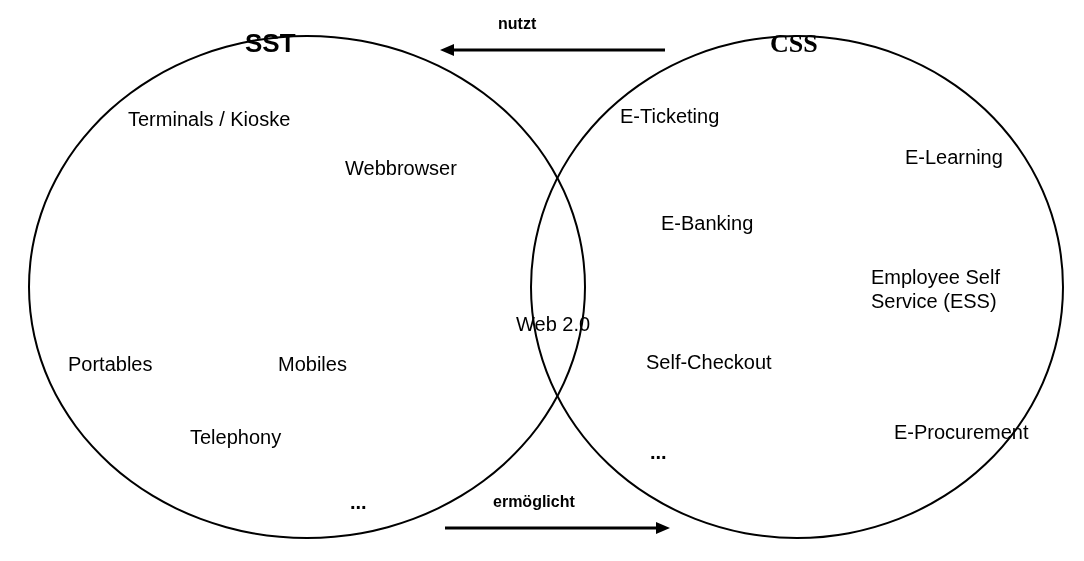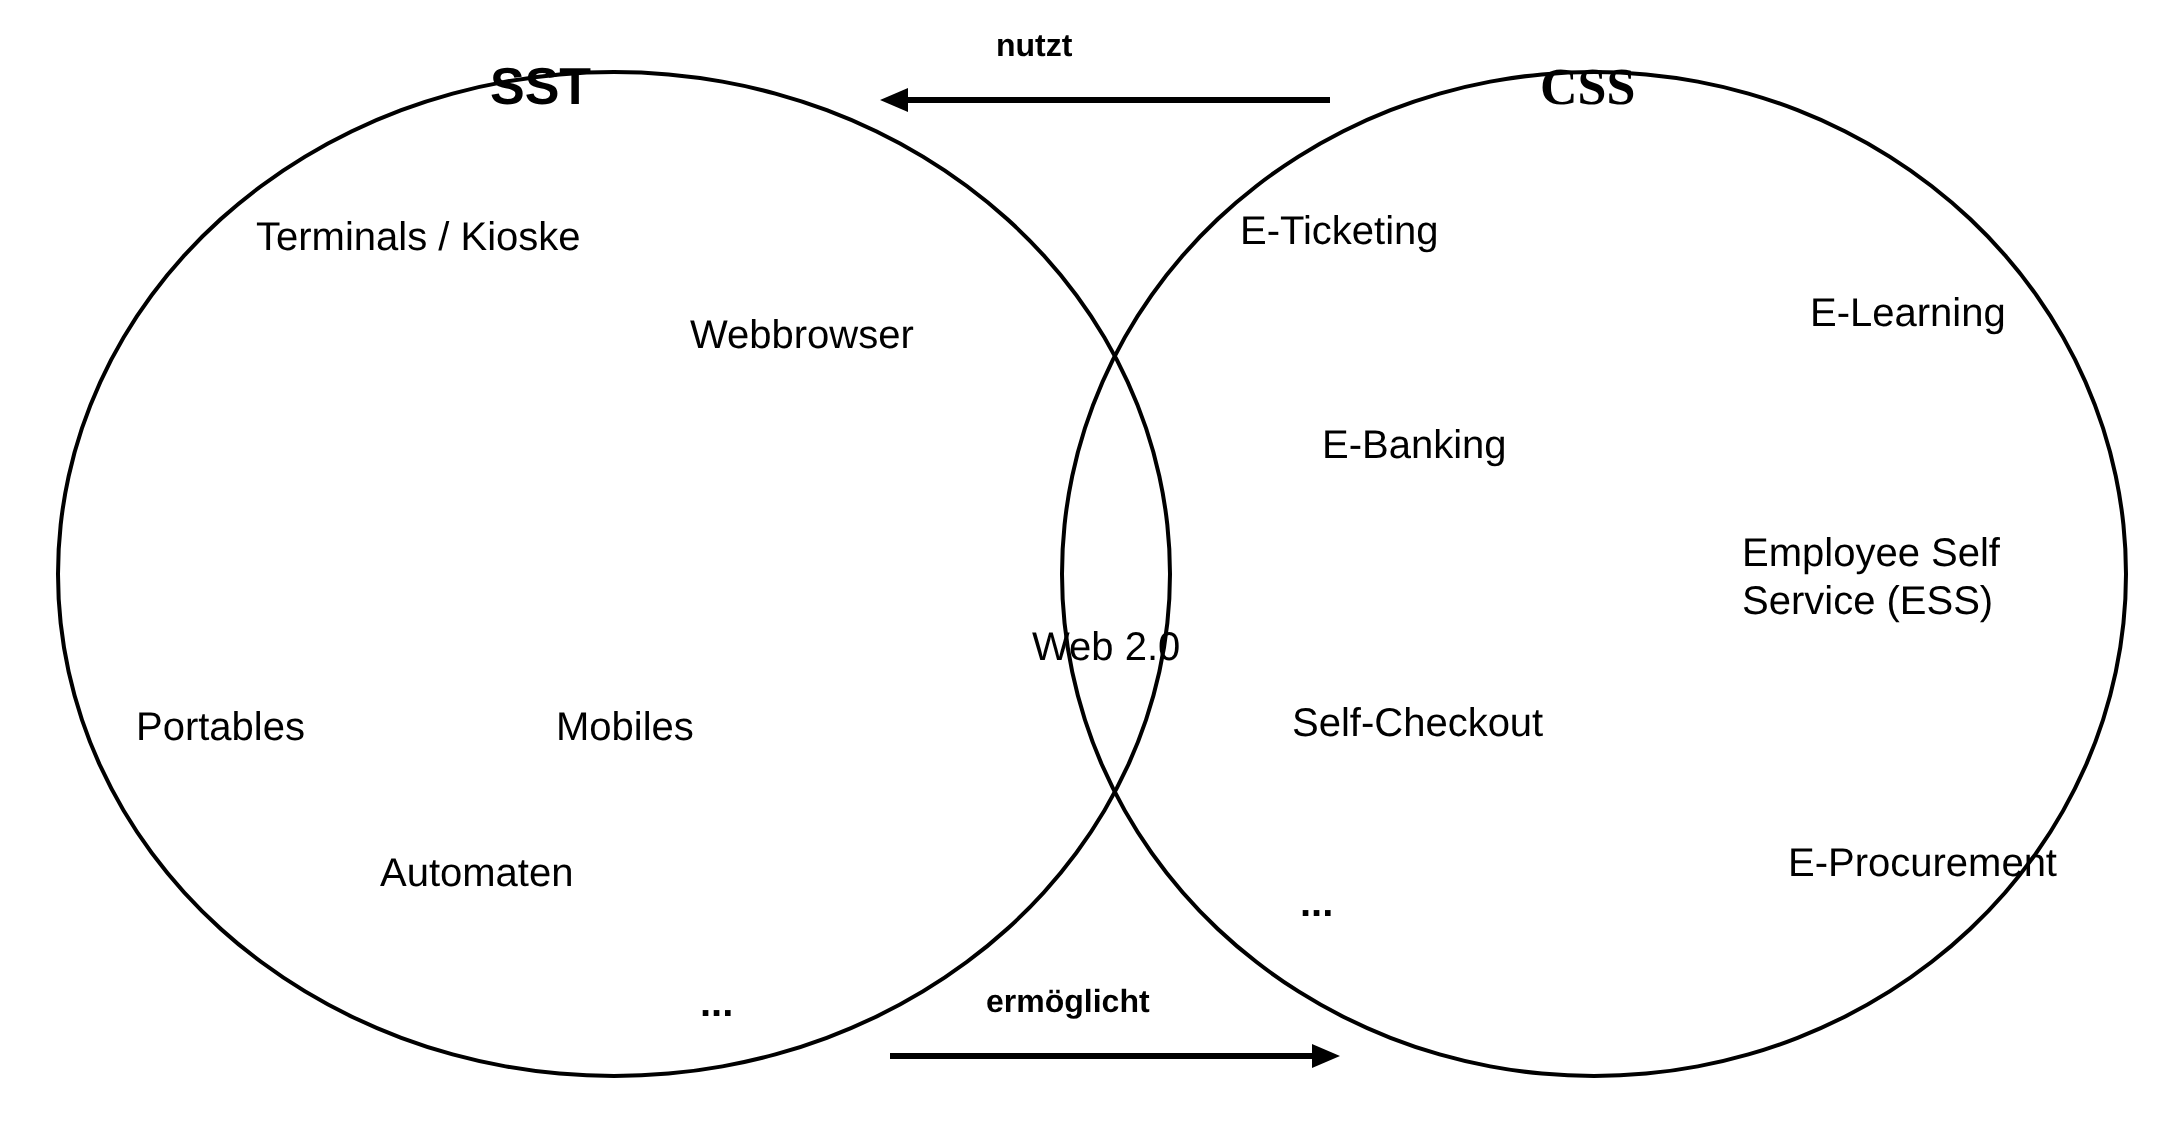--- a/index.html
+++ b/index.html
@@ -68,21 +68,21 @@
     <polygon points="230,10 216,4 216,16" fill="#000"></polygon>
   </svg>
   <div class="label rel" style="left:493px; top:492px;">ermöglicht</div>
 
   <div class="label" style="left:516px; top:268px;margin-top:44px;">Web 2.0</div>
 
   <div class="label" style="left:128px; top:107px;">Terminals / Kioske</div>
   <div class="label" style="left:345px; top:156px;">Webbrowser</div>
   <div class="label" style="left:68px; top:352px;">Portables</div>
   <div class="label" style="left:278px; top:352px;">Mobiles</div>
-  <div class="label" style="left:190px; top:425px;">Automaten</div>
+  <div class="label" style="left:190px; top:425px;">Telephony</div>
   <div class="label" style="left:350px; top:490px; font-weight:bold;">...</div>
 
   <div class="label" style="left:620px; top:104px;">E-Ticketing</div>
   <div class="label" style="left:905px; top:145px;">E-Learning</div>
   <div class="label" style="left:661px; top:211px;">E-Banking</div>
   <div class="label" style="left:646px; top:350px;">Self-Checkout</div>
   <div class="label multi" style="left:871px; top:265px; width:150px;">Employee Self Service (ESS)</div>
   <div class="label" style="left:855px; top:420px;margin-left:39px;">E-Procurement</div>
   <div class="label" style="left:650px; top:440px; font-weight:bold;">...</div>
 

